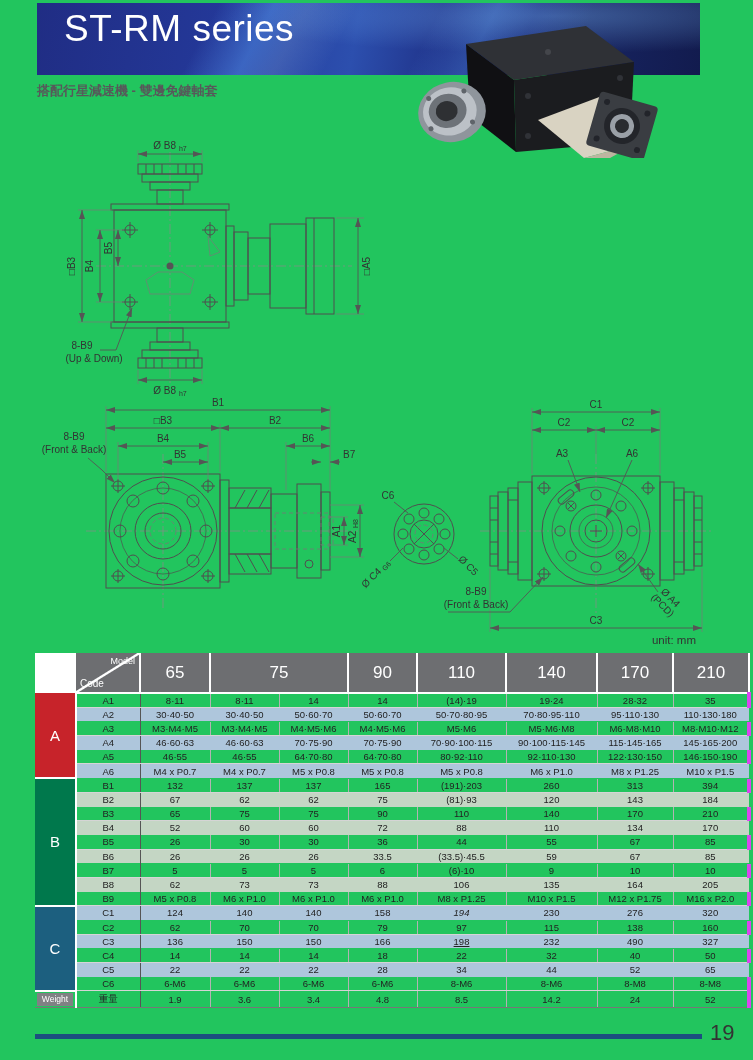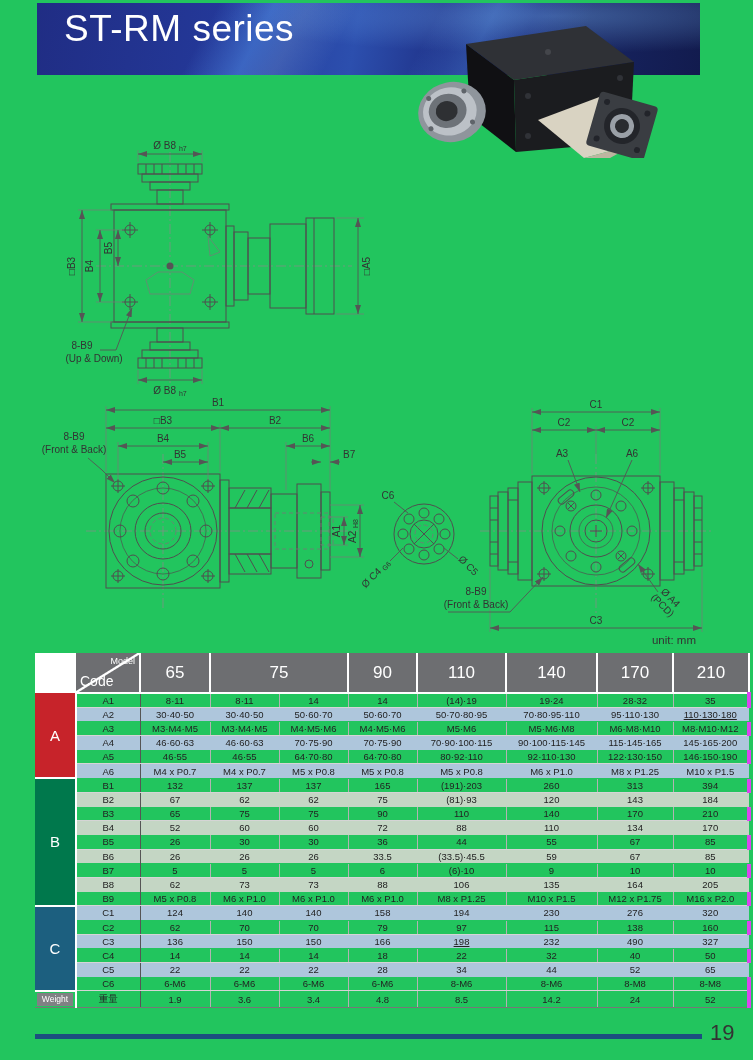--- a/index.html
+++ b/index.html
@@ -33,21 +33,21 @@
 
   .unit-label{position:absolute;left:600px;top:634px;width:96px;text-align:right;font-size:11.5px;color:#333}
 
   
   .spec{position:absolute;left:35px;top:653px;border-collapse:collapse;table-layout:fixed;width:714px;font-size:9.5px}
   .spec th,.spec td{padding:0}
   th.spacer{background:#fff}
   th.hcell{background:var(--header-gray);color:#fff;font-weight:400;font-size:17px;height:40px;border-right:2px solid #fff;border-bottom:2px solid #fff}
   th.diag{position:relative;background:var(--header-gray);border-right:2px solid #fff;border-bottom:2px solid #fff;height:40px}
   .diag-model{position:absolute;top:3px;right:4px;font-size:9px;color:#fff;font-weight:400}
-  .diag-code{position:absolute;bottom:3px;left:4px;font-size:14px;color:#fff;font-weight:400}
+  .diag-code{position:absolute;bottom:3px;left:4px;font-size:10px;color:#fff;font-weight:400}
   .diag-slash{position:absolute;inset:0;background:linear-gradient(to bottom right,transparent 48%,#fff 49.5%,#fff 51.5%,transparent 53%)}
   .spec td{height:14.2px;text-align:center;vertical-align:middle;color:#222;
     border-right:1px solid #b3b3b3;border-bottom:1px solid #d5d5d5;background:transparent}
   td.sec{color:#fff;font-size:15px;border-right:2px solid #fff;border-bottom:2px solid #fff}
   td.code{border-right:1px solid #555}
   tr.shaded td.val{border-right-color:transparent;border-bottom-color:transparent}
   tr.shaded td.code{border-bottom-color:transparent}
   td.val:last-child{border-right:4px solid #d946ef}
   .spec tbody tr:last-child td{border-bottom:1px solid #777}
   td.sec-weight{border-right:2px solid #fff;padding:1px 2px}
@@ -58,20 +58,21 @@
 </style>
 </head>
 <body>
 
 <div class="page">
 
   <div class="hero">
     <div class="hero-streaks"></div>
     <div class="hero-title">ST-RM series</div>
   </div>
+  <div class="sub-zh">搭配行星減速機 - 雙邊免鍵軸套</div>
 
   <svg class="draw" style="left:388px;top:0;width:278px;height:158px" viewBox="0 0 278 158">
     <defs>
       <marker id="ar" markerWidth="9" markerHeight="6" refX="9" refY="3" orient="auto-start-reverse" markerUnits="userSpaceOnUse">
         <path d="M0,0L9,3L0,6Z" fill="#555"></path>
       </marker>
     </defs>
     <g>
       <polygon points="78,44 198,26 246,62 126,80" fill="#2f3136"></polygon>
       <polygon points="126,80 246,62 242,142 128,152" fill="#1b1c1f"></polygon>
@@ -382,21 +383,21 @@
         </tr>
         <tr class="shaded">
           <td class="code" style="background: rgb(174, 198, 220);">A2</td>
           <td class="val" style="background: rgb(174, 198, 220);">30·40·50</td>
           <td class="val" style="background: rgb(174, 198, 220);">30·40·50</td>
           <td class="val" style="background: rgb(174, 198, 220);">50·60·70</td>
           <td class="val" style="background: rgb(174, 198, 220);">50·60·70</td>
           <td class="val" style="background: rgb(174, 198, 220);">50·70·80·95</td>
           <td class="val" style="background: rgb(174, 198, 220);">70·80·95·110</td>
           <td class="val" style="background: rgb(174, 198, 220);">95·110·130</td>
-          <td class="val" style="background: rgb(174, 198, 220); text-decoration: underline;">110·130·180</td>
+          <td class="val" style="background: rgb(174, 198, 220);">110·130·180</td>
         </tr>
         <tr>
           <td class="code">A3</td>
           <td class="val">M3·M4·M5</td>
           <td class="val">M3·M4·M5</td>
           <td class="val">M4·M5·M6</td>
           <td class="val">M4·M5·M6</td>
           <td class="val">M5·M6</td>
           <td class="val">M5·M6·M8</td>
           <td class="val">M6·M8·M10</td>
@@ -535,21 +536,21 @@
           <td class="val">M12 x P1.75</td>
           <td class="val">M16 x P2.0</td>
         </tr>
         <tr class="shaded">
           <td class="sec" rowspan="6" style="background: rgb(28, 95, 127);">C</td>
           <td class="code" style="background: rgb(174, 198, 220);">C1</td>
           <td class="val" style="background: rgb(174, 198, 220);">124</td>
           <td class="val" style="background: rgb(174, 198, 220);">140</td>
           <td class="val" style="background: rgb(174, 198, 220);">140</td>
           <td class="val" style="background: rgb(174, 198, 220);">158</td>
-          <td class="val" style="background: rgb(174, 198, 220);">194</td>
+          <td class="val" style="background: rgb(174, 198, 220); font-style: italic;">194</td>
           <td class="val" style="background: rgb(174, 198, 220);">230</td>
           <td class="val" style="background: rgb(174, 198, 220);">276</td>
           <td class="val" style="background: rgb(174, 198, 220);">320</td>
         </tr>
         <tr>
           <td class="code">C2</td>
           <td class="val">62</td>
           <td class="val">70</td>
           <td class="val">70</td>
           <td class="val">79</td>

